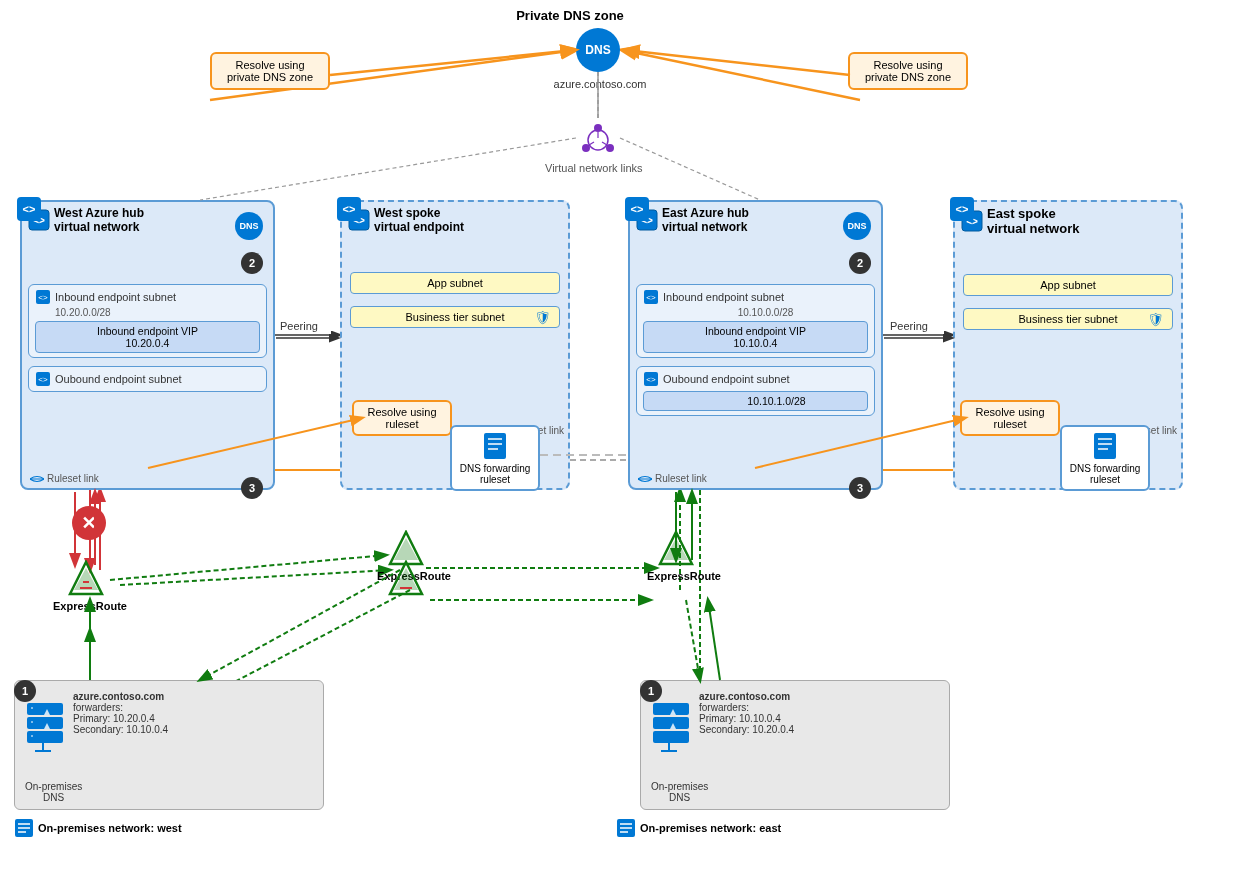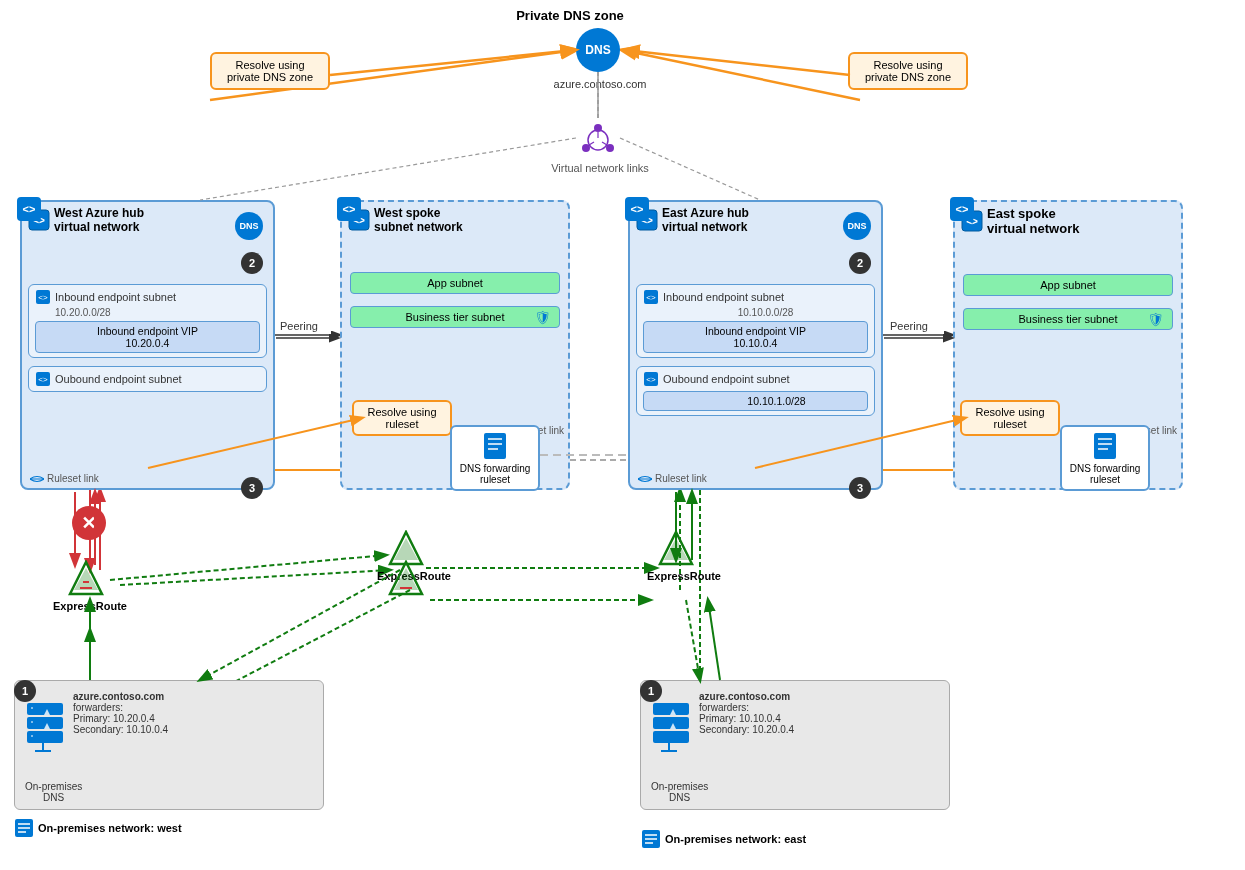--- a/index.html
+++ b/index.html
@@ -53,21 +53,20 @@
       color: #333;
       text-align: center;
       width: 140px;
     }
     .vnet-links-label {
       position: absolute;
       top: 162px;
       left: 545px;
       font-size: 11px;
       color: #555;
-      text-align: center;
       width: 110px;
     }
 
     
     .resolve-private-left {
       position: absolute;
       top: 52px;
       left: 210px;
       background: #fff3e0;
       border: 2px solid #f7941d;
@@ -246,21 +245,21 @@
     
     .expressroute-label {
       position: absolute;
       font-weight: bold;
       font-size: 11px;
       text-align: center;
     }
 
     
     .spoke-subnet {
-      background: #86efac;
+      background: #fef9c3;
       border: 1.5px solid #5b9bd5;
       border-radius: 4px;
       margin: 12px 8px;
       padding: 4px 8px;
       font-size: 11px;
       text-align: center;
     }
 
     .vnet-icon-row {
       display: flex;
@@ -437,21 +436,21 @@
   </div>
 
   <div class="vnet-box west-spoke" style="border-style: dashed;">
     <div class="vnet-icon-row" style="margin-top:4px;">
       <svg width="22" height="22" viewBox="0 0 22 22">
         <rect x="1" y="1" width="20" height="20" rx="3" fill="#0078d4" stroke="#005a9e" stroke-width="1"></rect>
         <text x="11" y="15" text-anchor="middle" fill="white" font-size="10" font-weight="bold">&lt;&gt;</text>
       </svg>
       <div style="font-weight:bold;font-size:12px;">
         <span style="white-space:pre-line;">West spoke
-subnet network</span>
+virtual endpoint</span>
       </div>
     </div>
 
     <div class="spoke-subnet" style="position:relative;margin-top:38px;">App subnet</div>
 
     <div class="spoke-subnet" style="position:relative;margin-top:8px;">
       <span>Business tier subnet</span>
       <span style="position:absolute;right:8px;top:50%;transform:translateY(-50%);color:#0078d4;font-size:13px;">🛡</span>
     </div>
 
@@ -696,21 +695,21 @@
       <div class="onprem-text">Secondary: 10.20.0.4</div>
     </div>
     <div style="position:absolute;left:10px;bottom:6px;">
       <div class="onprem-text" style="white-space:pre-line;text-align:center;">On-premises
 DNS</div>
     </div>
   </div>
 
   <div class="num-badge" style="top:680px; left:640px;">1</div>
 
-  <div style="position:absolute;top:818px;left:641px;display:flex;align-items:center;gap:4px;margin-top:11px;">
+  <div style="position:absolute;top:818px;left:616px;display:flex;align-items:center;gap:4px;">
     <svg width="20" height="20" viewBox="0 0 20 20">
         <rect x="1" y="1" width="18" height="18" rx="2" fill="#0078d4"></rect>
         <line x1="4" y1="6" x2="16" y2="6" stroke="white" stroke-width="1.5"></line>
         <line x1="4" y1="10" x2="16" y2="10" stroke="white" stroke-width="1.5"></line>
         <line x1="4" y1="14" x2="12" y2="14" stroke="white" stroke-width="1.5"></line>
       </svg>
     <span style="font-weight:bold;font-size:11px;">On-premises
 network: east</span>
   </div>
 

